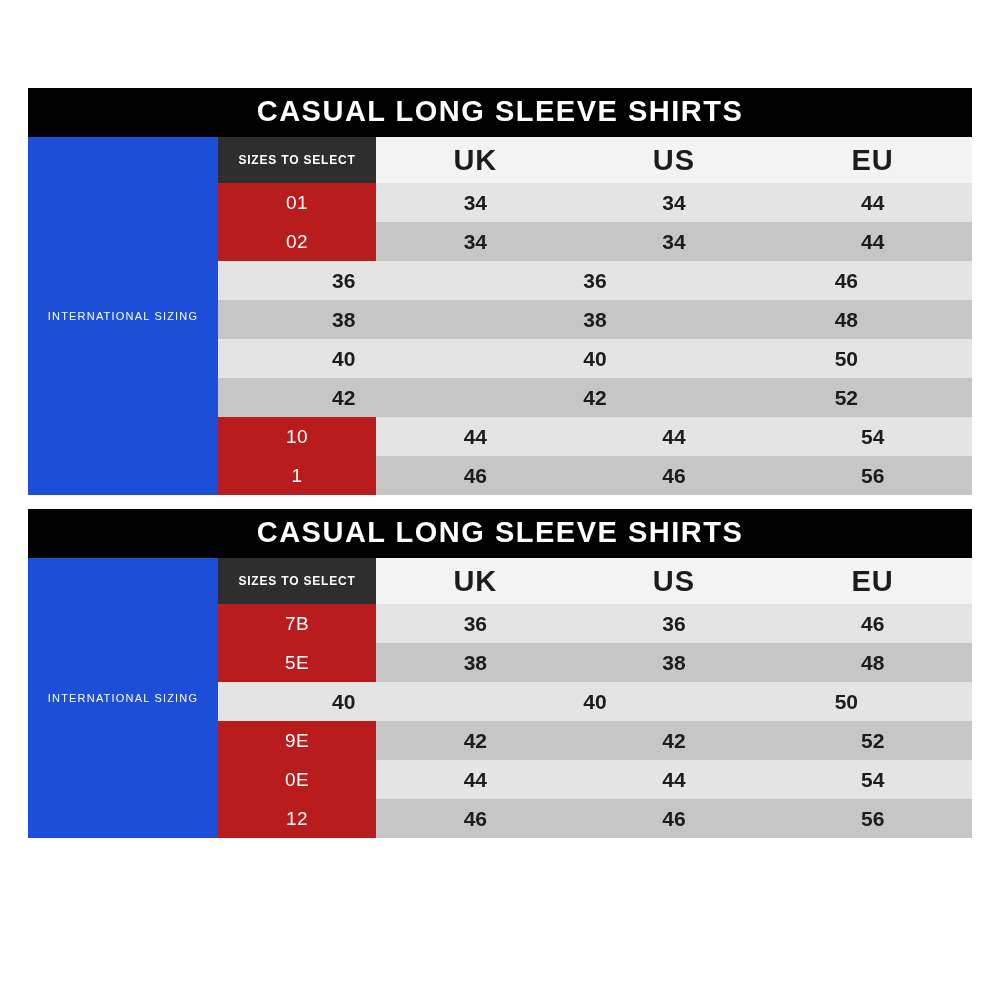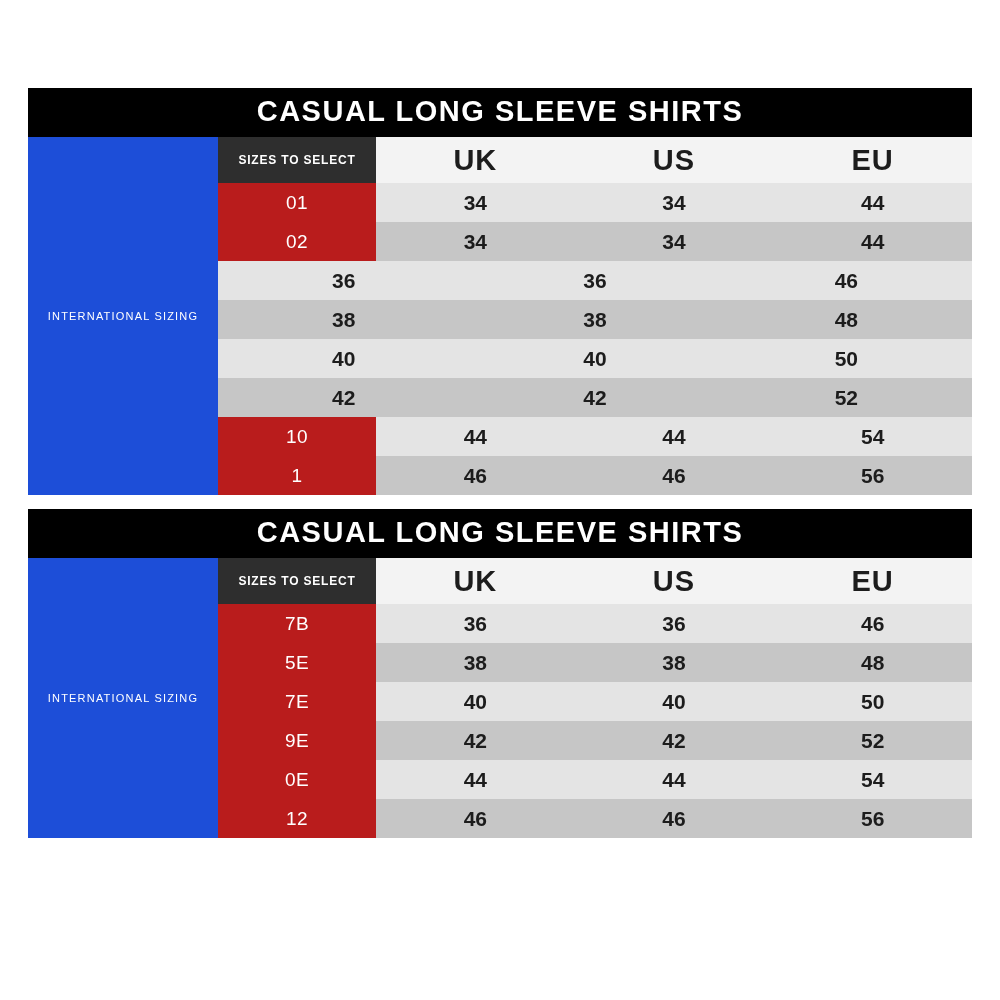--- a/index.html
+++ b/index.html
@@ -178,21 +178,20 @@
           <div class="cell col-val">36</div>
           <div class="cell col-val">46</div>
         </div>
         <div class="row brow dark">
           <div class="cell col-size">5E</div>
           <div class="cell col-val">38</div>
           <div class="cell col-val">38</div>
           <div class="cell col-val">48</div>
         </div>
         <div class="row brow light">
-          <div class="cell col-size">7E</div>
           <div class="cell col-val">40</div>
           <div class="cell col-val">40</div>
           <div class="cell col-val">50</div>
         </div>
         <div class="row brow dark">
           <div class="cell col-size">9E</div>
           <div class="cell col-val">42</div>
           <div class="cell col-val">42</div>
           <div class="cell col-val">52</div>
         </div>

